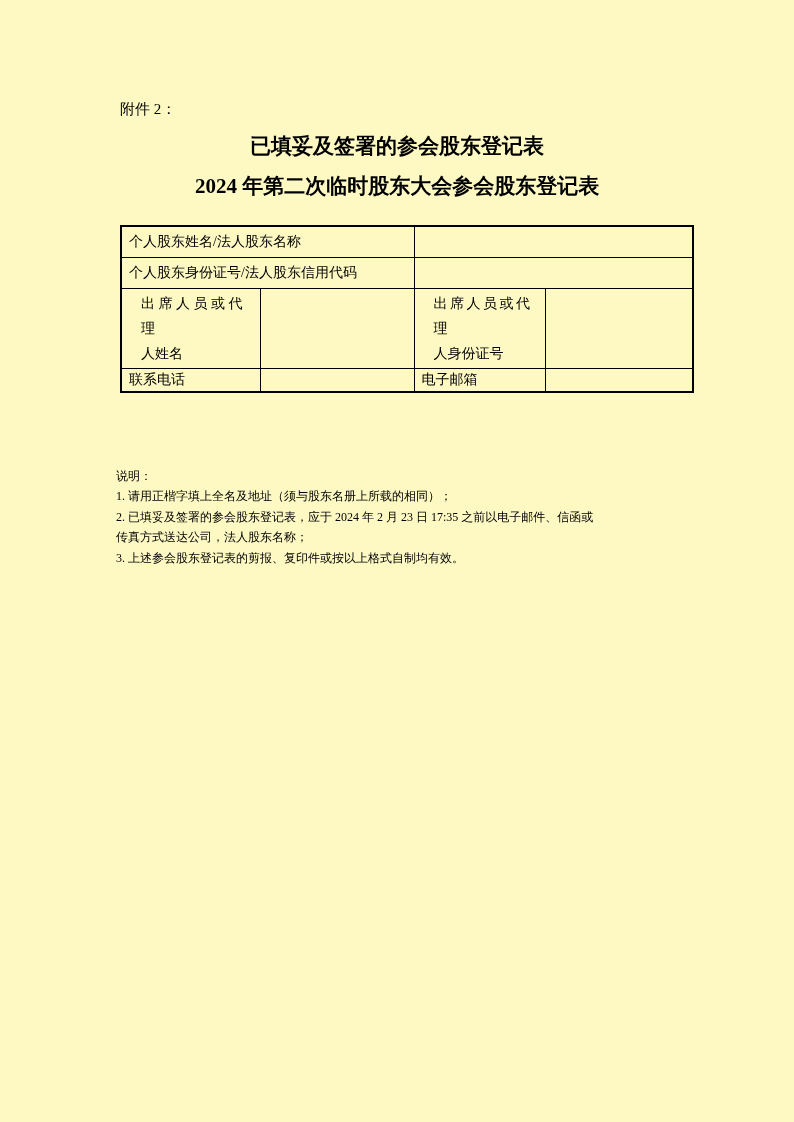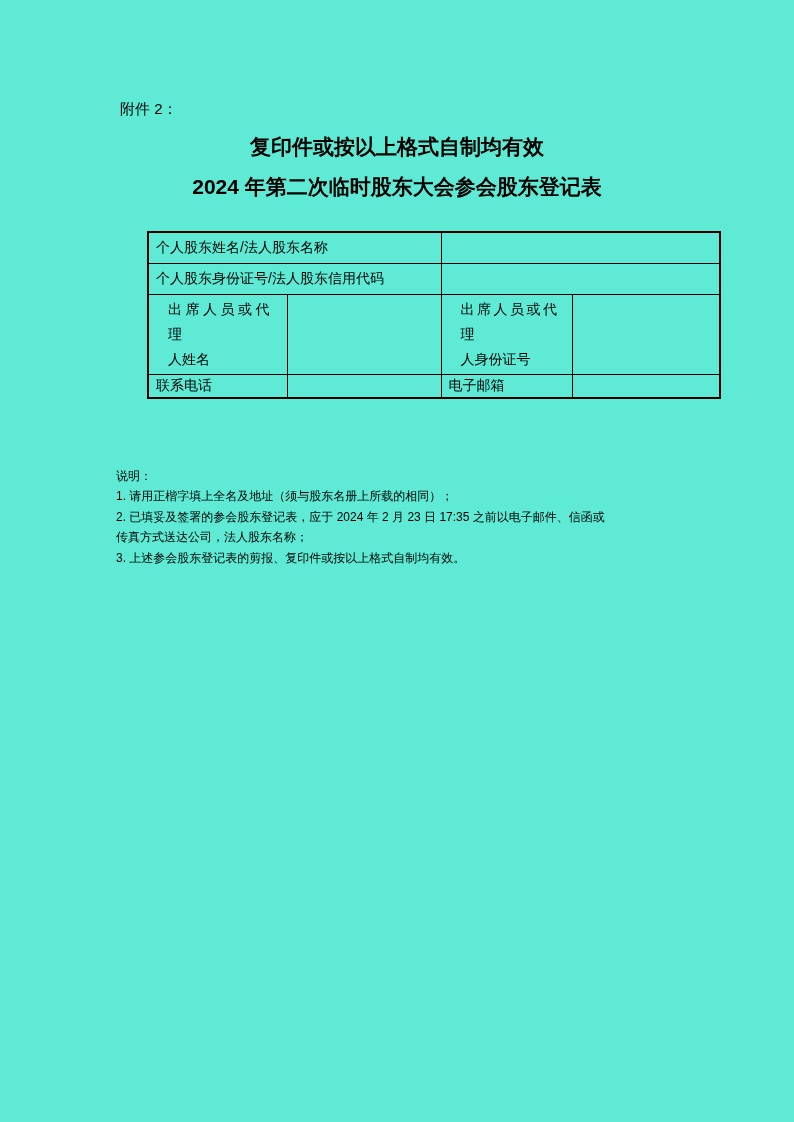--- a/index.html
+++ b/index.html
@@ -1,22 +1,22 @@
 <!DOCTYPE html>
 <html><head>
 <meta charset="utf-8">
 <style>
   html, body { margin: 0; padding: 0; background: #ffffff; }
   .page {
     position: relative;
     width: 794px;
     height: 1122px;
-    background: #5eead4;
+    background: #fef9c3;
     color: #000000;
-    font-family: Liberation Sans, sans-serif;
+    font-family: Liberation Serif, serif;
     overflow: hidden;
   }
   .attachment {
     position: absolute;
     left: 120px;
     top: 101px;
     font-size: 15px;
     line-height: 1.1;
   }
   .doc-title, .doc-subtitle {
@@ -27,26 +27,25 @@
     text-align: center;
     font-size: 21px;
     font-weight: bold;
     line-height: 1;
   }
   .doc-title { top: 136px; }
   .doc-subtitle { top: 176px; }
   table.form {
     position: absolute;
     left: 120px;
-    top: 231px;
+    top: 225px;
     width: 572px;
     border-collapse: collapse;
     table-layout: fixed;
     border: 2px solid #000000;
-    margin-left: 27px;
   }
   table.form td {
     border: 1px solid #000000;
     font-size: 14px;
     padding: 2px 6px 2px 7px;
     vertical-align: middle;
     white-space: pre-line;
     overflow: hidden;
   }
   tr.r-tall td { line-height: 25px; padding-left: 19px; }
@@ -61,21 +60,21 @@
     line-height: 20.4px;
   }
 </style>
 </head>
 <body>
 
 <div class="page">
 
   <div class="attachment">附件 2：</div>
 
-  <h1 class="doc-title">复印件或按以上格式自制均有效</h1>
+  <h1 class="doc-title">已填妥及签署的参会股东登记表</h1>
 
   <h2 class="doc-subtitle">2024 年第二次临时股东大会参会股东登记表</h2>
 
   <table class="form">
     <colgroup>
       <col style="width:139px">
       <col style="width:154px">
       <col style="width:131px">
       <col style="width:148px">
     </colgroup>

